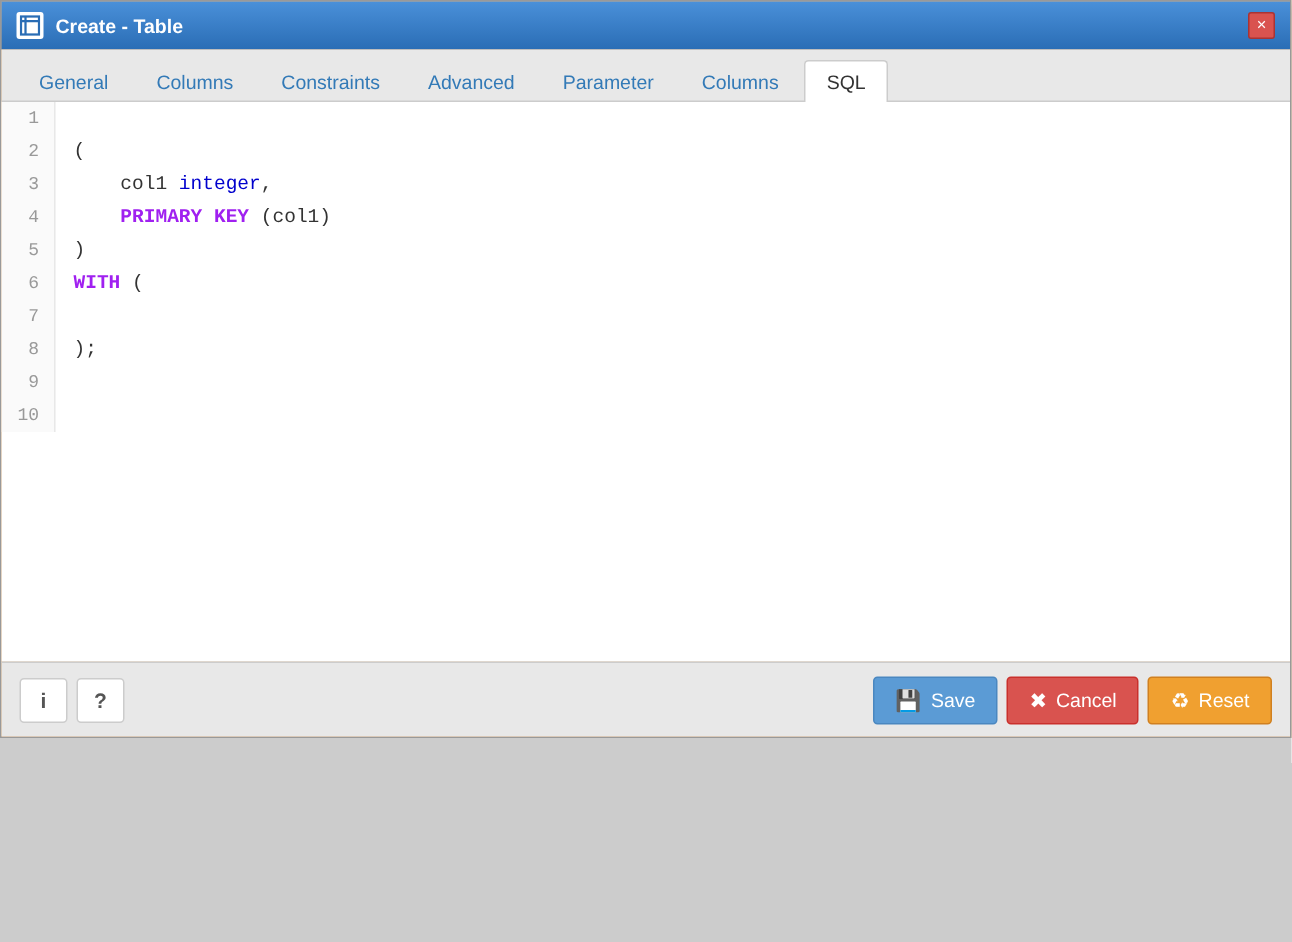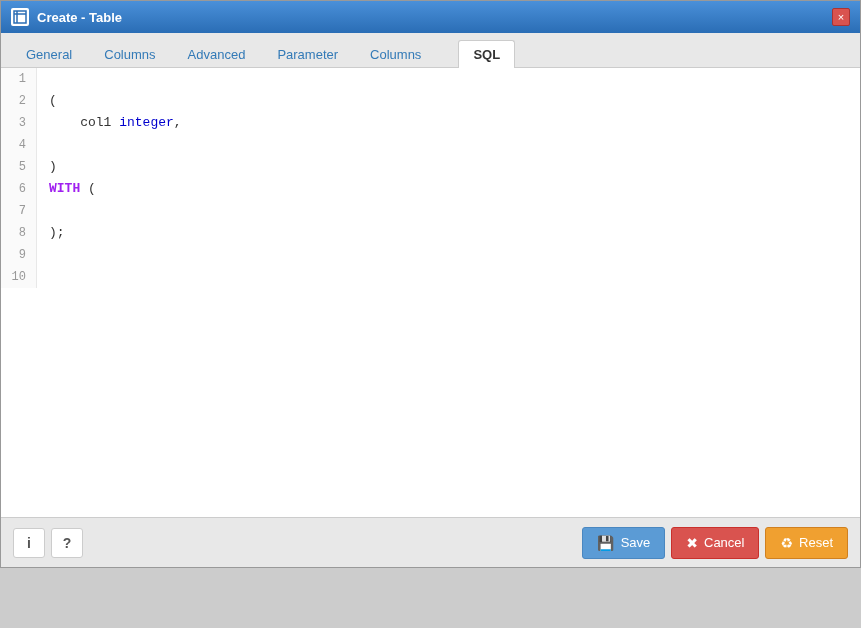--- a/index.html
+++ b/index.html
@@ -1,20 +1,20 @@
 <!DOCTYPE html>
 <html><head>
   <meta charset="utf-8">
   <style>
     * { box-sizing: border-box; margin: 0; padding: 0; }
     body { font-family: 'Segoe UI', Tahoma, Geneva, Verdana, sans-serif; font-size: 13px; background: #ccc; }
 
     .window {
       width: 861px;
-      height: 568px;
+      height: 492px;
       display: flex;
       flex-direction: column;
       border: 1px solid #999;
       box-shadow: 2px 2px 8px rgba(0,0,0,0.4);
       background: #fdba74;
     }
 
     .title-bar {
       background: linear-gradient(to bottom, #4a90d9, #2a6db5);
       color: white;
@@ -84,23 +84,22 @@
       background: transparent;
       margin-right: 2px;
       position: relative;
       bottom: -1px;
     }
 
     .tab.active {
       background: white;
       border-color: #ccc;
       color: #333;
-      font-weight: 700;
+      font-weight: 400;
       border-bottom-color: white;
-      margin-left: 20px;
     }
 
     .content-area {
       flex: 1;
       background: white;
       overflow: hidden;
       display: flex;
       flex-direction: column;
     }
 
@@ -230,20 +229,21 @@
         </svg>
       </div>
       <span class="title-text">Create - Table</span>
     </div>
     <button class="close-btn">×</button>
   </div>
 
   <div class="tabs-bar">
     <div class="tab">General</div>
     <div class="tab">Columns</div>
+    <div class="tab">Constraints</div>
     <div class="tab">Advanced</div>
     <div class="tab">Parameter</div>
     <div class="tab">Columns</div>
     <div class="tab active">SQL</div>
   </div>
 
   <div class="content-area">
     <div class="code-editor">
 
       <div class="code-line">
@@ -255,20 +255,21 @@
         <span class="line-content"><span class="plain">(</span></span>
       </div>
 
       <div class="code-line">
         <span class="line-number">3</span>
         <span class="line-content"><span class="plain">    col1 </span><span class="type">integer</span><span class="plain">,</span></span>
       </div>
 
       <div class="code-line">
         <span class="line-number">4</span>
+        <span class="line-content"><span class="plain">    </span><span class="kw">PRIMARY KEY</span><span class="plain"> (col1)</span></span>
       </div>
 
       <div class="code-line">
         <span class="line-number">5</span>
         <span class="line-content"><span class="plain">)</span></span>
       </div>
 
       <div class="code-line">
         <span class="line-number">6</span>
         <span class="line-content"><span class="kw">WITH</span><span class="plain"> (</span></span>

